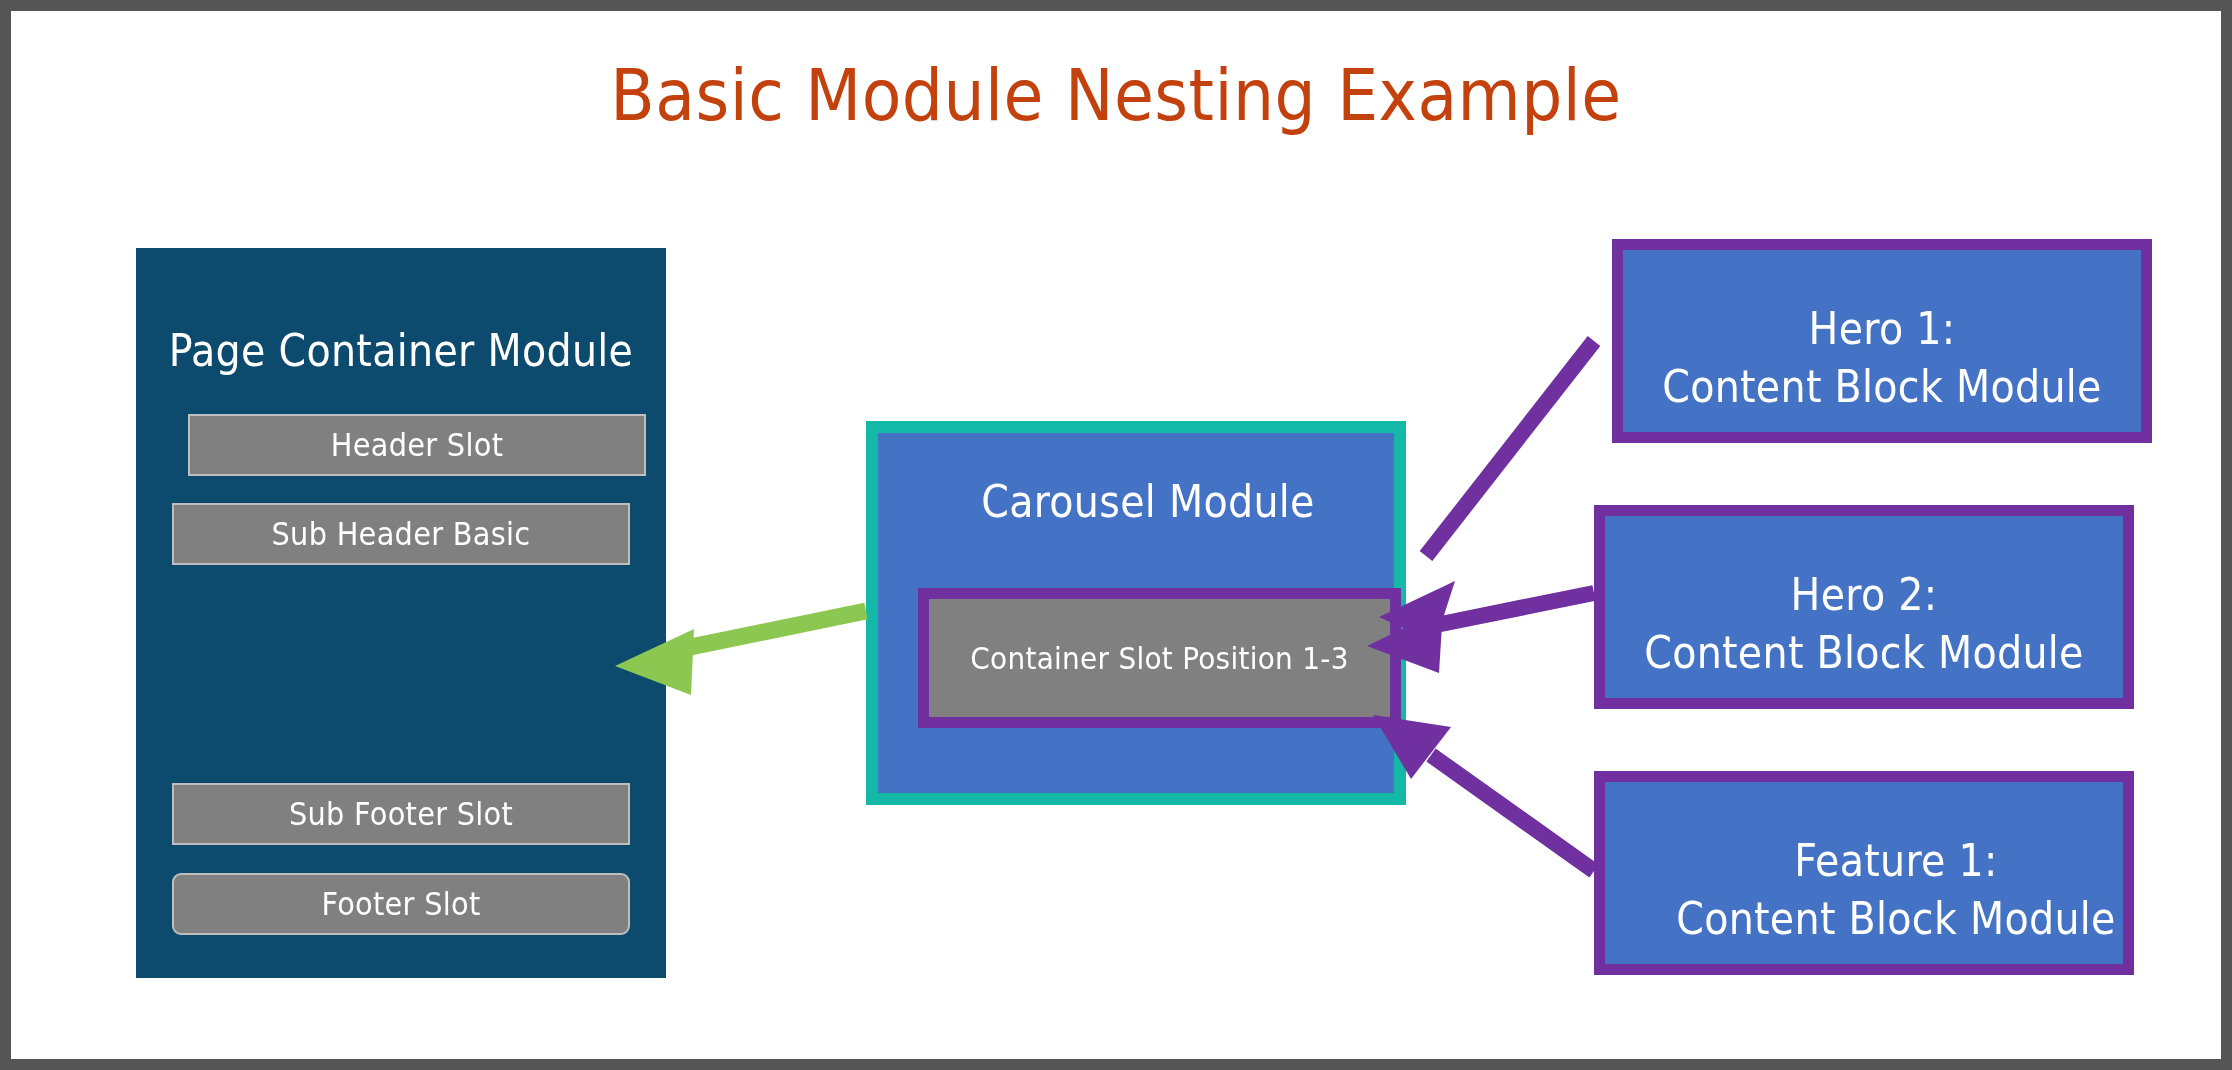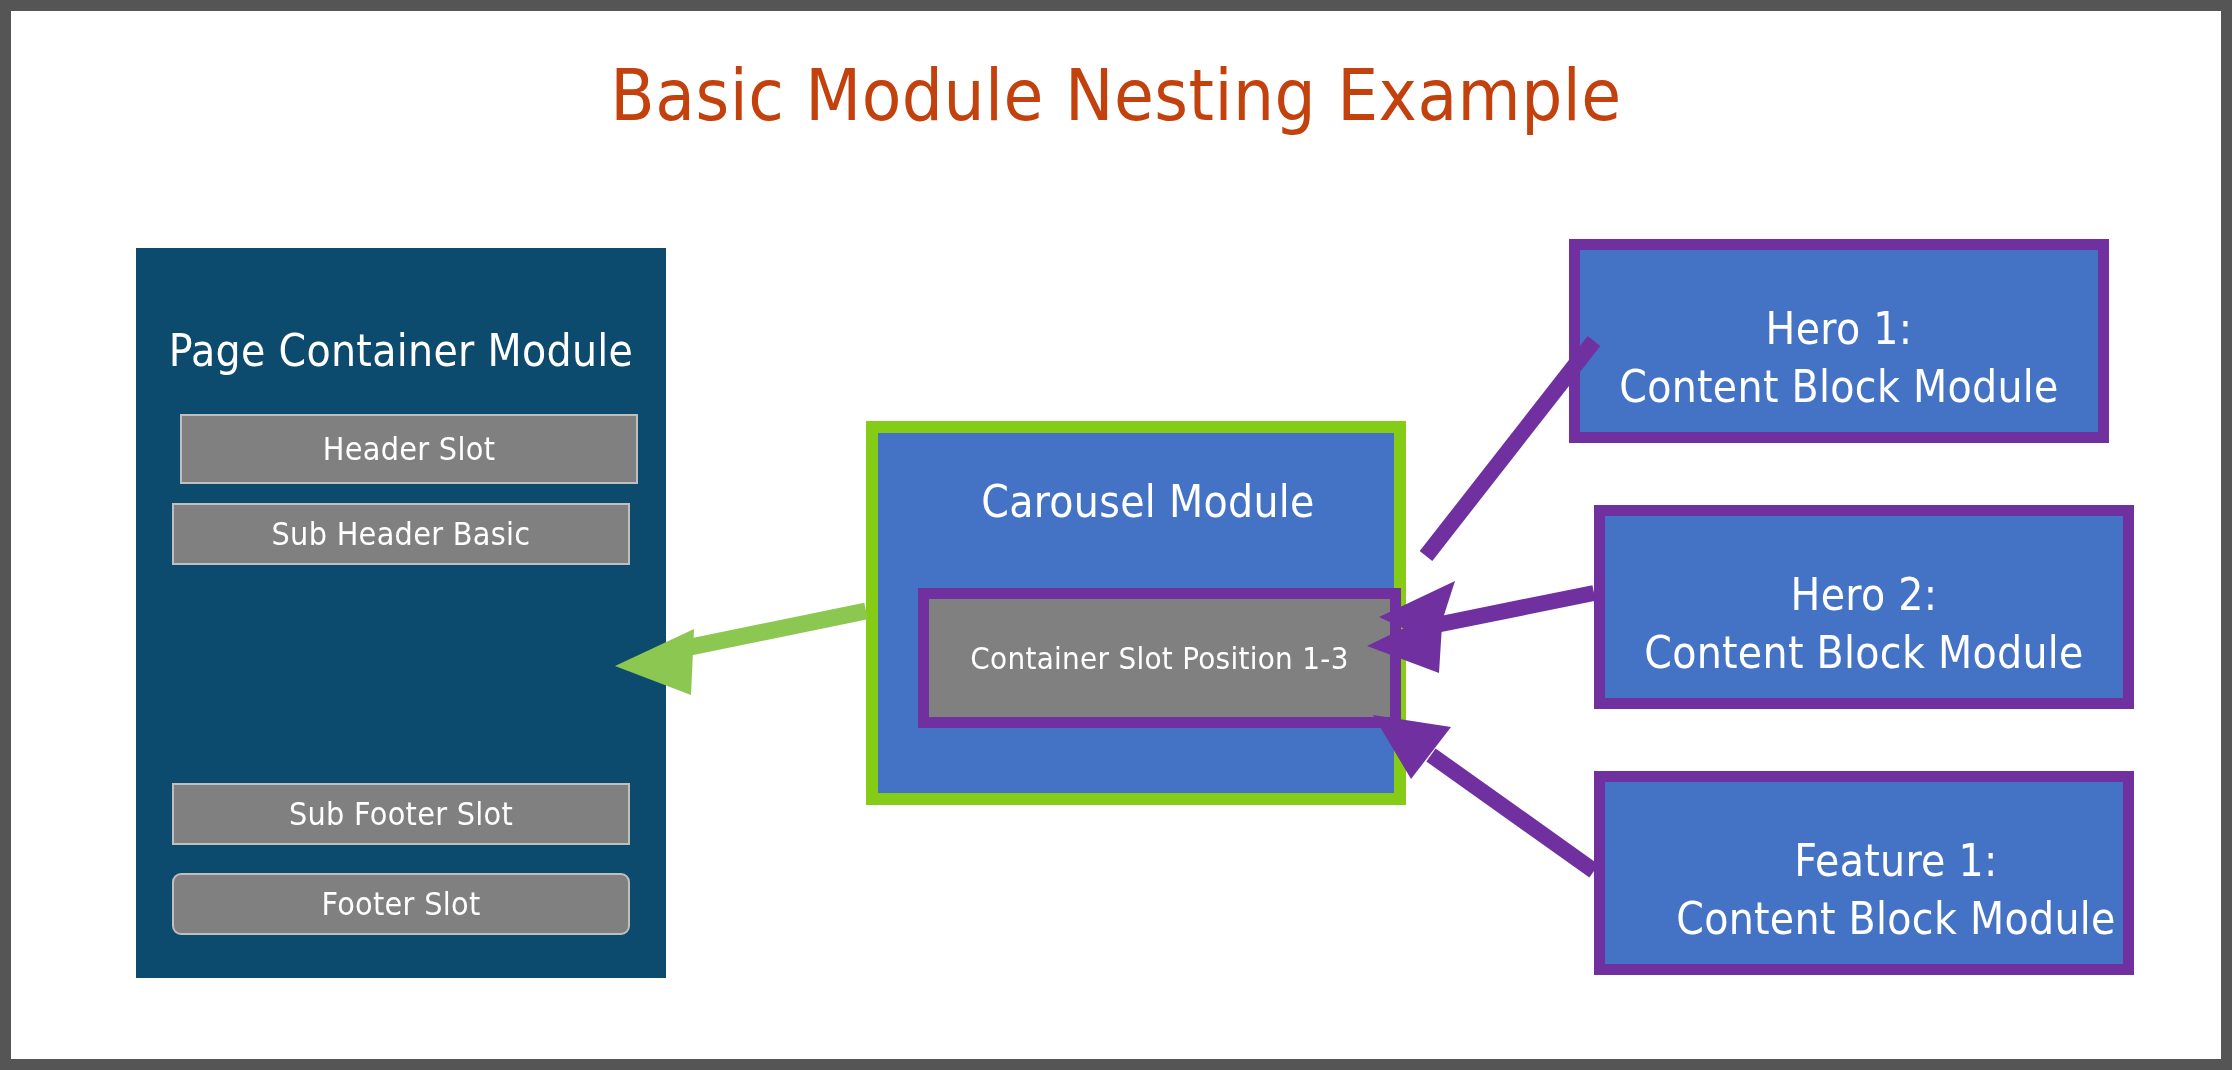--- a/index.html
+++ b/index.html
@@ -106,21 +106,21 @@
     width: 530px;
   }
 
   
   #carousel-module {
     left: 855px;
     top: 410px;
     width: 540px;
     height: 384px;
     background: #4472c4;
-    border: 12px solid #84cc16;
+    border: 12px solid #14b8a6;
   }
   #carousel-title {
     left: 0;
     top: 44px;
     width: 540px;
   }
   #container-slot-wrap {
     position: absolute;
     left: 40px;
     top: 155px;
@@ -136,21 +136,21 @@
     font-size: 31px;
   }
 
   
   .content-block {
     position: absolute;
     box-sizing: border-box;
     border: 11px solid #7030a0;
     background: #4472c4;
   }
-  #hero-1-module  { left: 1558px; top: 228px; width: 540px; height: 204px; padding-left: 22px; }
+  #hero-1-module  { left: 1601px; top: 228px; width: 540px; height: 204px; padding-left: 22px; }
   #hero-2-module  { left: 1583px; top: 494px; width: 540px; height: 204px; }
   #feature-1-module { left: 1583px; top: 760px; width: 540px; height: 204px; }
   #hero-1-label   { top: 50px; }
   #hero-2-label   { top: 50px; text-align: center; }
   #feature-1-label{ top: 50px; padding-left: 32px; }
 
   
   #connectors {
     position: absolute;
     left: 0;
@@ -164,21 +164,21 @@
 <body>
 
 <div id="canvas">
   <div class="stage">
 
     <div id="page-title">Basic Module Nesting Example</div>
 
     <div class="box blue-fill" id="page-container-module">
       <div class="module-title" id="page-container-title">Page Container Module</div>
 
-      <div class="gray-slot" style="left:44px; top:166px; width:458px; height:70px;">Header Slot</div>
+      <div class="gray-slot" style="left:52px; top:166px; width:458px; height:62px;">Header Slot</div>
 
       <div class="gray-slot" style="left:36px; top:255px; width:458px; height:62px;">Sub Header Basic</div>
 
 
       <div class="gray-slot" style="left:36px; top:535px; width:458px; height:62px;">Sub Footer Slot</div>
 
       <div class="gray-slot" style="left:36px; top:625px; width:458px; height:62px;border-radius:9px;">Footer Slot</div>
     </div>
 
     <div class="box" id="carousel-module">

